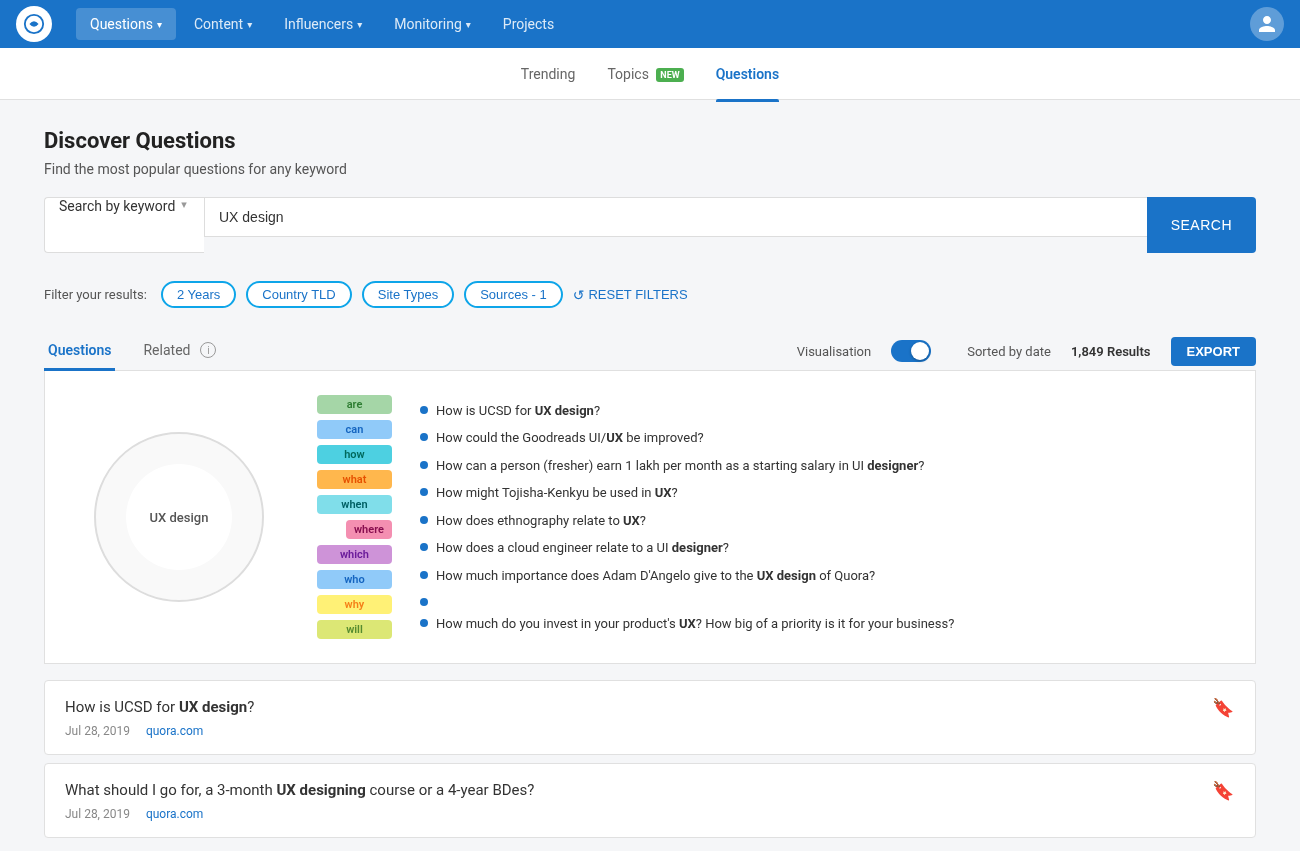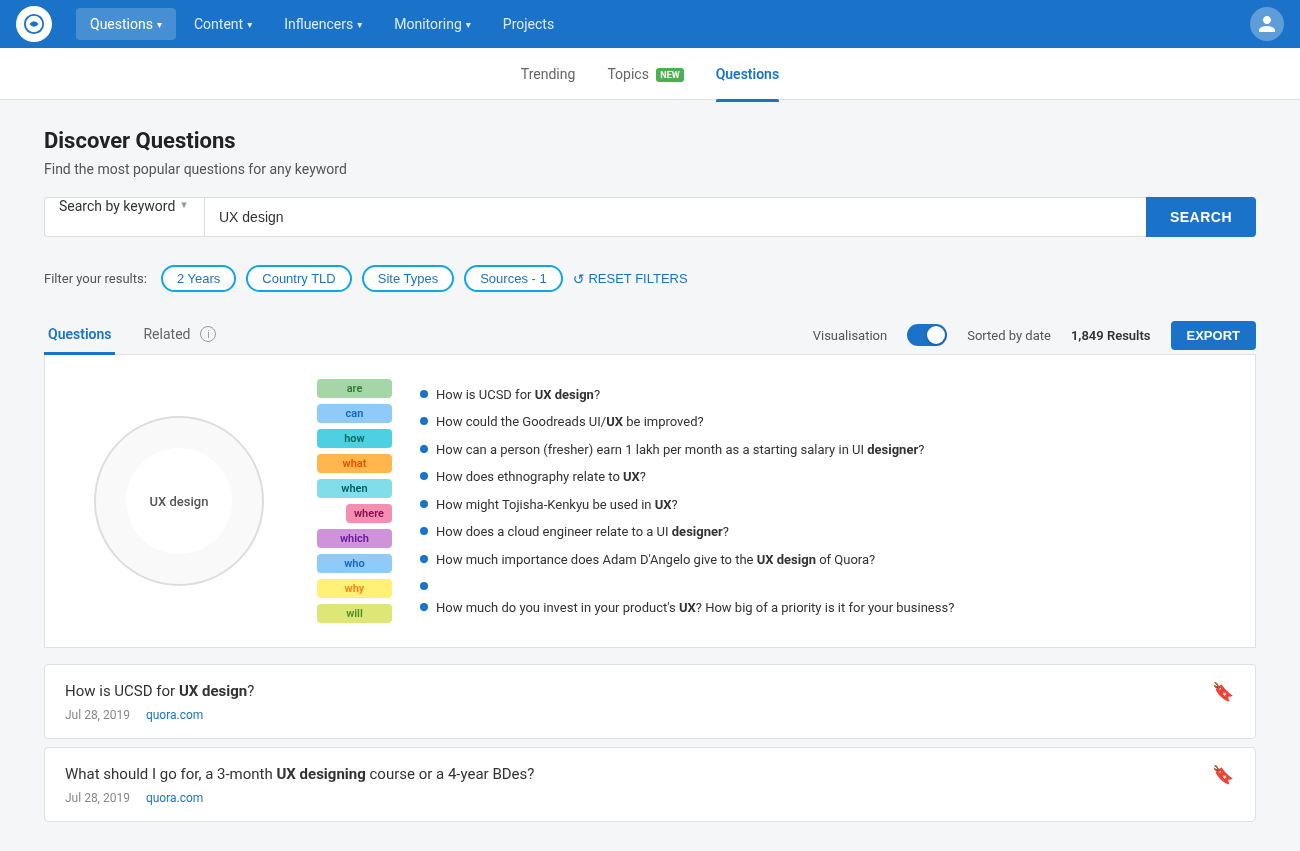--- a/index.html
+++ b/index.html
@@ -27,39 +27,39 @@
     
     .page { max-width: 1260px; margin: 0 auto; padding: 28px 24px; }
     .page-title { font-size: 22px; font-weight: 700; color: #222; margin-bottom: 8px; }
     .page-subtitle { color: #555; font-size: 14px; margin-bottom: 20px; }
 
     
     .search-bar { display: flex; gap: 0; margin-bottom: 28px; }
     .search-dropdown { display: flex; align-items: flex-start; gap: 6px; background: white; border: 1px solid #ddd; border-right: none; border-radius: 4px 0 0 4px; padding: 0 14px; cursor: pointer; font-size: 14px; color: #333; white-space: nowrap; min-width: 160px; }
     .search-dropdown .chevron { color: #999; font-size: 11px; }
     .search-input { flex: 1; border: 1px solid #ddd; border-right: none; padding: 0 14px; font-size: 14px; outline: none; color: #333; height: 40px; }
-    .search-btn { background: #1a73c8; color: white; border: none; padding: 12px 24px; border-radius: 0 4px 4px 0; font-size: 14px; font-weight: 700; cursor: pointer; height: 40px; letter-spacing: 0.5px; }
+    .search-btn { background: #1a73c8; color: white; border: none; padding: 12px 24px; border-radius: 0 4px 4px 0; font-size: 14px; font-weight: 400; cursor: pointer; height: 56px; letter-spacing: 0.5px; }
 
     
     .filter-row { display: flex; align-items: center; gap: 10px; margin-bottom: 24px; flex-wrap: wrap; }
     .filter-label { color: #555; font-size: 13px; margin-right: 4px; }
     .filter-chip { border: 2px solid #0ea5e9; color: #1a73c8; background: white; border-radius: 20px; padding: 4px 14px; font-size: 13px; cursor: pointer; }
     .reset-btn { color: #1a73c8; background: none; border: none; cursor: pointer; font-size: 13px; display: flex; align-items: center; gap: 4px; }
     .reset-icon { font-size: 14px; }
 
     
     .tabs-row { display: flex; align-items: center; border-bottom: 1px solid #e0e0e0; margin-bottom: 0; }
     .tab-item { padding: 10px 4px; margin-right: 24px; font-size: 14px; cursor: pointer; color: #666; border-bottom: 3px solid transparent; margin-bottom: -1px; display: flex; align-items: center; gap: 6px; }
     .tab-item.active { color: #1a73c8; border-bottom-color: #1a73c8; font-weight: 600; }
     .tab-right { margin-left: auto; display: flex; align-items: center; gap: 20px; }
     .visualisation-label { color: #555; font-size: 13px; }
     .toggle { display: inline-flex; align-items: center; cursor: pointer; }
     .toggle-track { width: 40px; height: 22px; background: #1a73c8; border-radius: 11px; position: relative; }
     .toggle-thumb { width: 18px; height: 18px; background: white; border-radius: 50%; position: absolute; right: 2px; top: 2px; box-shadow: 0 1px 3px rgba(0,0,0,0.3); }
-    .sorted-label { color: #555; font-size: 13px; }
+    .sorted-label { color: #555; font-size: 13px; margin-left: 16px; }
     .results-count { font-size: 13px; color: #333; font-weight: 600; }
     .export-btn { background: #1a73c8; color: white; border: none; border-radius: 4px; padding: 7px 16px; font-size: 13px; font-weight: 600; cursor: pointer; }
 
     
     .viz-area { background: white; border: 1px solid #e0e0e0; border-top: none; padding: 24px; display: flex; gap: 20px; min-height: 280px; }
 
     
     .circle-chart { flex: 0 0 220px; display: flex; align-items: center; justify-content: center; }
     .circle-container { width: 170px; height: 170px; border-radius: 50%; border: 2px solid #ddd; display: flex; align-items: center; justify-content: center; background: white; box-shadow: inset 0 0 0 30px #f9f9f9; }
     .circle-label { font-size: 13px; color: #555; font-weight: 500; }
@@ -225,25 +225,25 @@
       <div class="q-item">
         <div class="q-dot"></div>
         <span class="q-text">How could the Goodreads UI/<b>UX</b> be improved?</span>
       </div>
       <div class="q-item">
         <div class="q-dot"></div>
         <span class="q-text">How can a person (fresher) earn 1 lakh per month as a starting salary in UI <b>designer</b>?</span>
       </div>
       <div class="q-item">
         <div class="q-dot"></div>
+        <span class="q-text">How might Tojisha-Kenkyu be used in <b>UX</b>?</span>
+      </div>
+      <div class="q-item">
+        <div class="q-dot"></div>
         <span class="q-text">How does ethnography relate to <b>UX</b>?</span>
-      </div>
-      <div class="q-item">
-        <div class="q-dot"></div>
-        <span class="q-text">How might Tojisha-Kenkyu be used in <b>UX</b>?</span>
       </div>
       <div class="q-item">
         <div class="q-dot"></div>
         <span class="q-text">How does a cloud engineer relate to a UI <b>designer</b>?</span>
       </div>
       <div class="q-item">
         <div class="q-dot"></div>
         <span class="q-text">How much importance does Adam D'Angelo give to the <b>UX design</b> of Quora?</span>
       </div>
       <div class="q-item">

